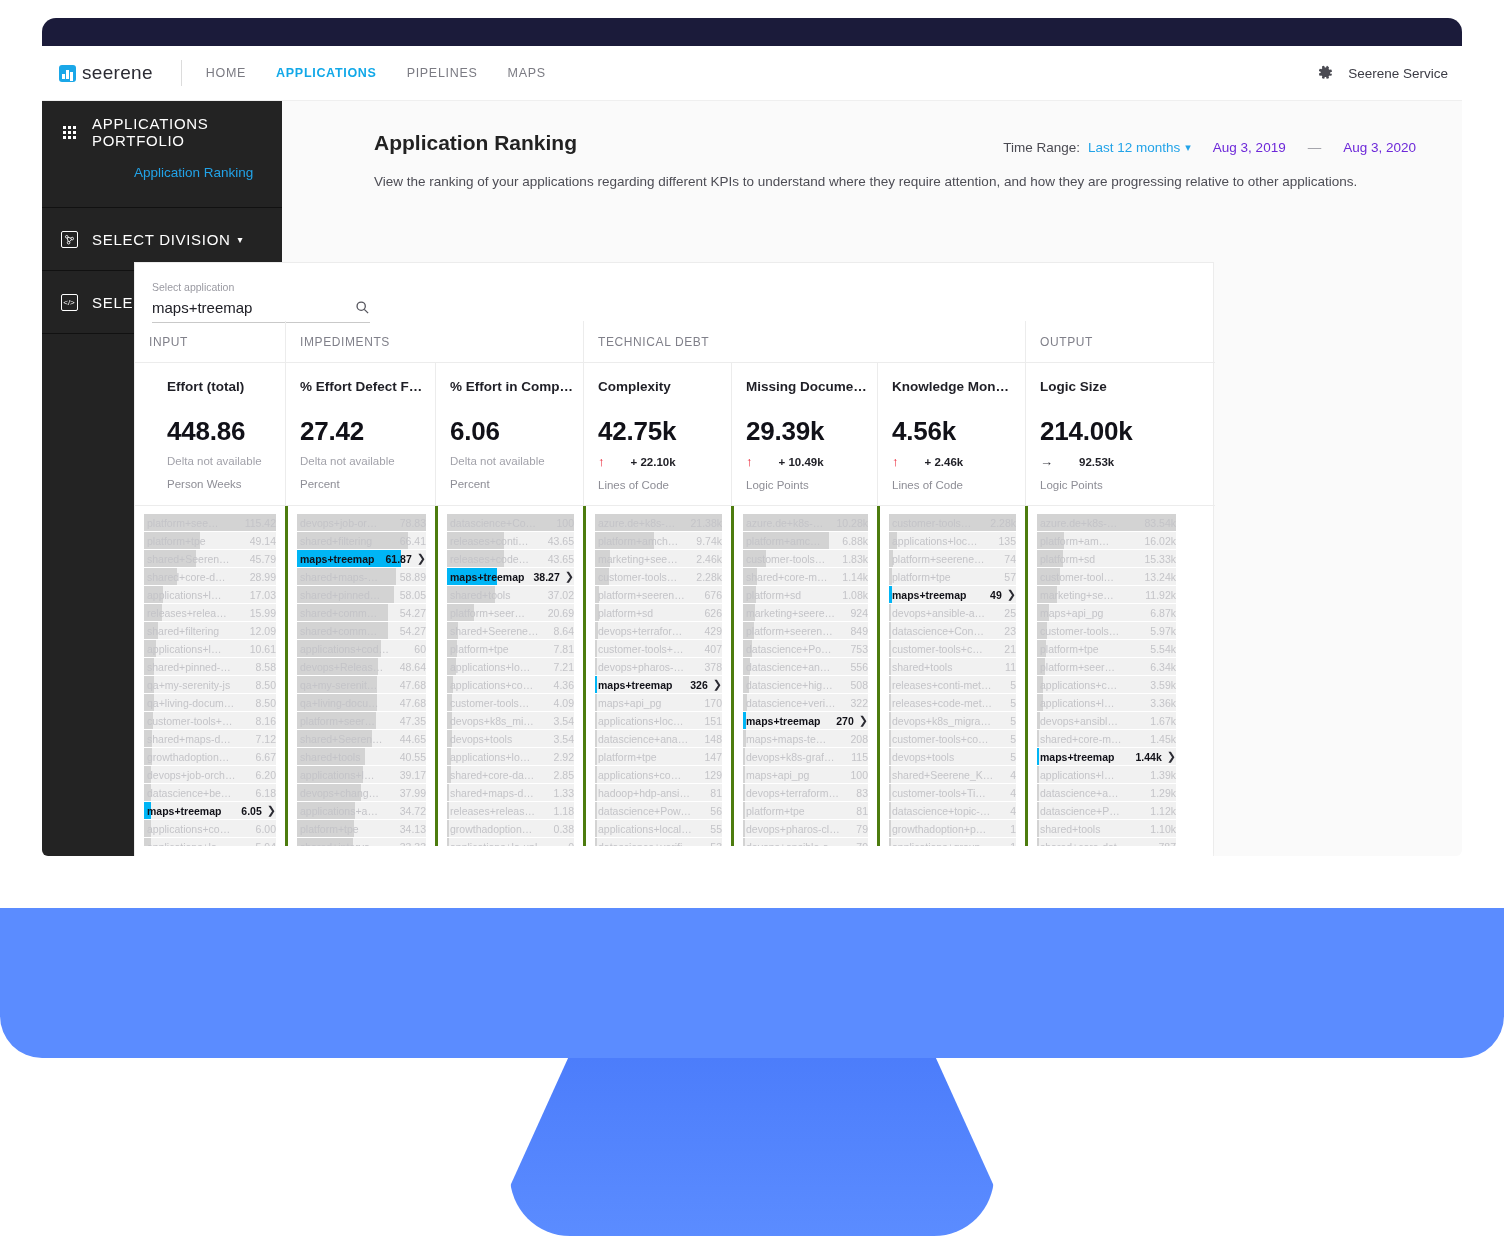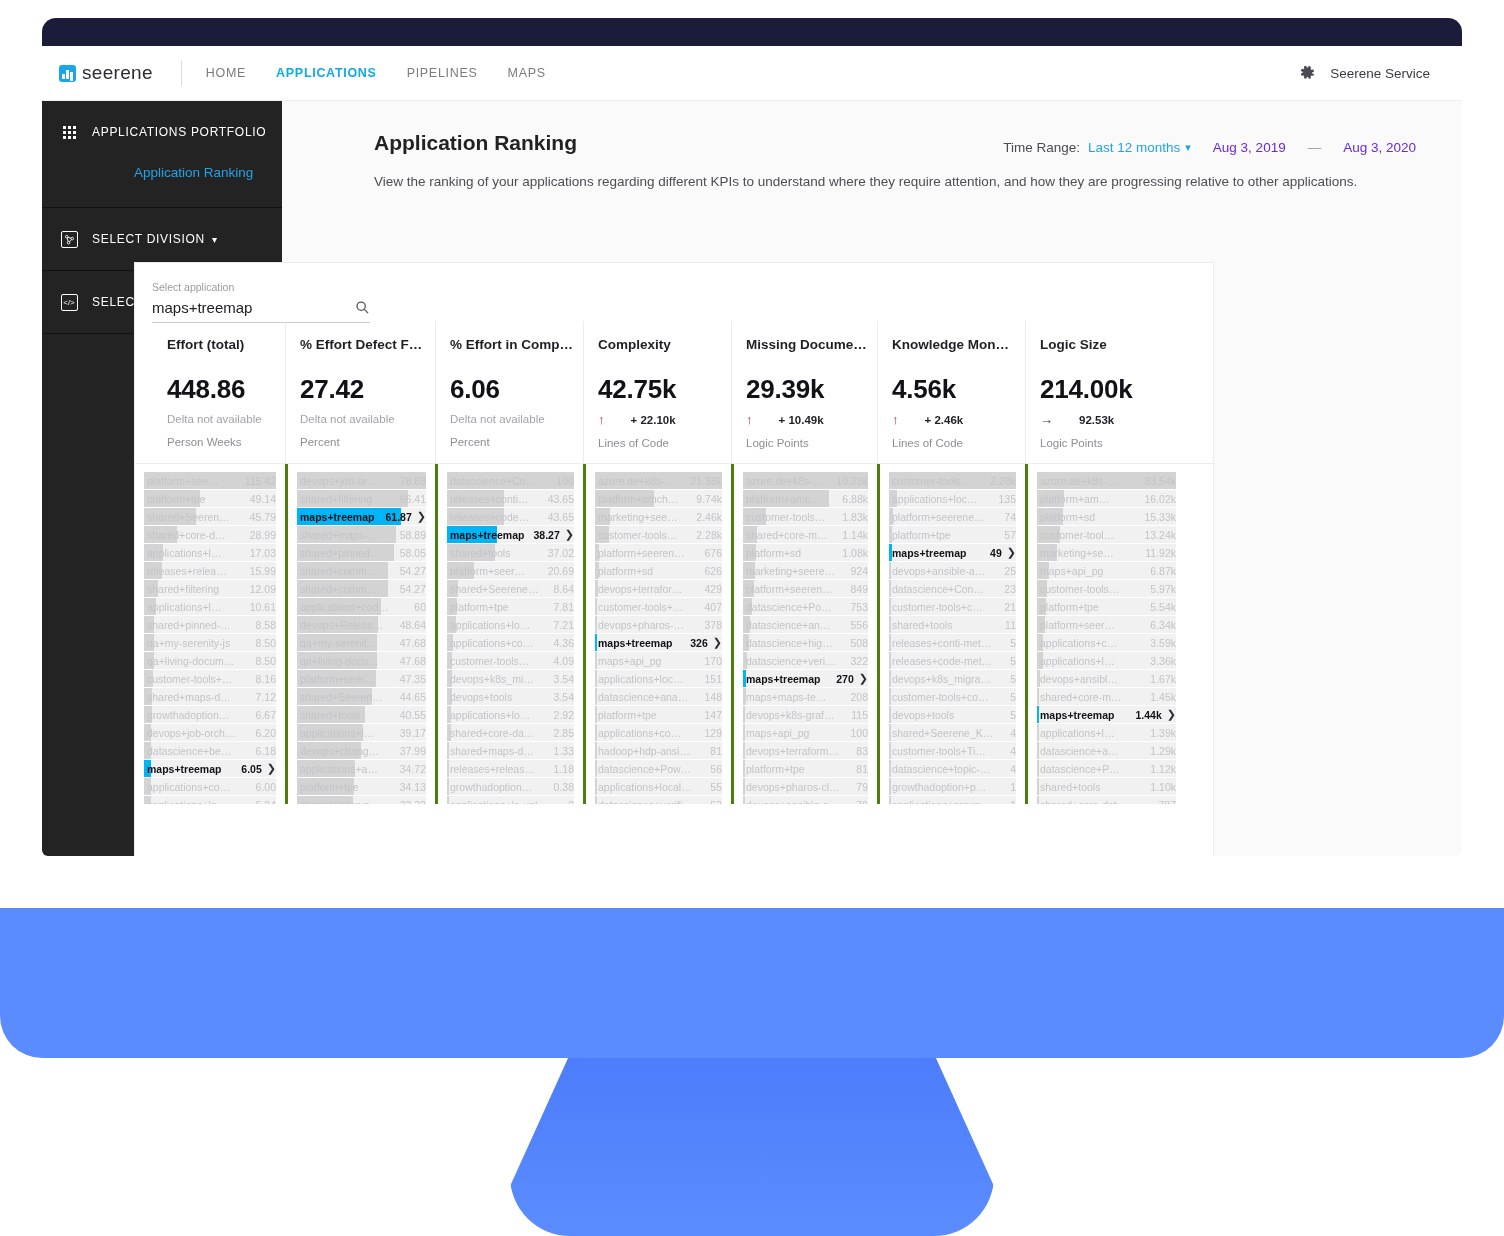--- a/index.html
+++ b/index.html
@@ -59,21 +59,21 @@
     box-shadow: 4px 2px 0 0 #fff;
   }
   .brand-text { font-size: 19px; color: #2b2b33; letter-spacing: .3px; }
   .nav-sep { width:1px; height:26px; background:#dcdcdc; margin: 0 24px 0 28px; }
   .nav-items { display: flex; gap: 30px; }
   .nav-item {
     font-size: 12.5px; letter-spacing: .7px; color: #7b7b83; cursor: pointer;
   }
   .nav-item.active { color: #11a8e8; font-weight: bold; }
   .topnav-right {
-    margin-left: auto; display: flex; align-items: center; gap: 14px; margin-right: 32px;
+    margin-left: auto; display: flex; align-items: center; gap: 14px; margin-right: 14px;
   }
   .gear-icon { width: 18px; height: 18px; position: relative; cursor:pointer; }
   .gear-icon svg { display:block; }
   .user-name { font-size: 13.5px; color: #3b3b44; }
 
   
   .sidebar {
     position: absolute; left: 0; top: 55px; width: 240px; height: 755px;
     background: #232323;
   }
@@ -87,21 +87,21 @@
   }
   .grid-ico {
     display:grid; grid-template-columns: repeat(3,3px); grid-template-rows: repeat(3,3px);
     gap: 2px;
   }
   .grid-ico i { background:#ffffff; display:block; width:3px; height:3px; }
   .boxed-ico {
     width:17px;height:17px;border:1.5px solid #ffffff;border-radius:2px;
     display:flex;align-items:center;justify-content:center;font-size:8px;color:#fff;
   }
-  .side-label { color: #fff; font-size: 12px; letter-spacing: .7px; font-weight: 500; }
+  .side-label { color: #fff; font-size: 15px; letter-spacing: .7px; font-weight: 500; }
   .side-caret { margin-left: 7px; color: #fff; font-size: 10px; }
   .side-sub {
     padding: 0 0 26px 92px;
   }
   .side-sublink { color: #22a3e8; font-size: 13.5px; cursor: pointer; }
 
   
   .main {
     position: absolute; left: 240px; top: 55px; width: 1180px; height: 755px;
     background: #fafafa;
@@ -300,20 +300,26 @@
               <svg width="15" height="15" viewBox="0 0 16 16" fill="none" stroke="#55555d" stroke-width="1.4">
                 <circle cx="6.6" cy="6.6" r="4.4"></circle>
                   <path d="M9.9 10 L14 14"></path>
               </svg>
             </span>
           </div>
         </div>
       </div>
 
       <div class="tbl">
+        <div class="group-row" id="group-row">
+            <div class="group-cell" style="width: 150px;">INPUT</div>
+            <div class="group-cell bd" style="width: 298px;">IMPEDIMENTS</div>
+            <div class="group-cell bd" style="width: 442px;">TECHNICAL DEBT</div>
+            <div class="group-cell bd" style="width: 160px;">OUTPUT</div>
+          </div>
         <div class="kpi-row" id="kpi-row">
             <div class="kpi-cell" style="width: 150px;">
               <div class="kpi-name">Effort (total)</div>
               <div class="kpi-value">448.86</div>
               <div class="kpi-delta na">Delta not available</div>
               <div class="kpi-unit">Person Weeks</div>
             </div>
             <div class="kpi-cell" style="width: 150px;">
               <div class="kpi-name">% Effort Defect Fixin…</div>
               <div class="kpi-value">27.42</div>

